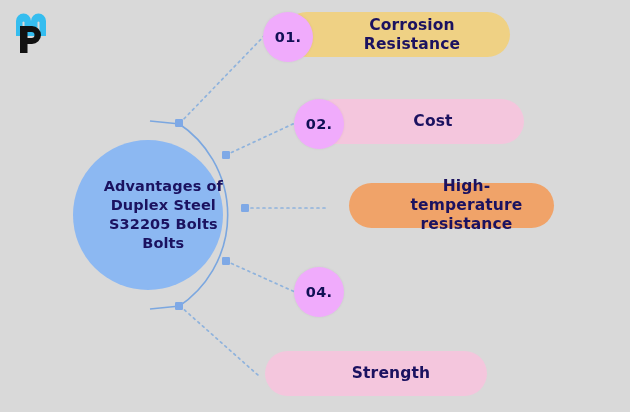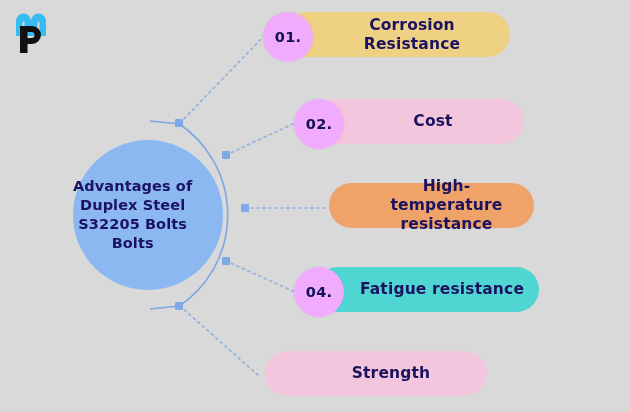--- a/index.html
+++ b/index.html
@@ -14,21 +14,21 @@
   
   .logo{position:absolute;left:12px;top:10px;width:56px;height:46px;}
 
   
   .wires{position:absolute;left:0;top:0;width:630px;height:412px;}
 
   
   .hub{
     position:absolute;left:73px;top:140px;width:150px;height:150px;
     border-radius:50%;background:#8cb8f2;
-    display:flex;align-items:center;justify-content:flex-start;
+    display:flex;align-items:center;justify-content:flex-end;
   }
   .hub-text{
     color:#1b1260;font-weight:bold;font-size:14.5px;line-height:1.32;
     text-align:center;letter-spacing:.1px;
   }
 
   
   .row{position:absolute;height:50px;}
   .pill{
     position:absolute;top:0;height:45px;border-radius:25px;
@@ -43,21 +43,21 @@
     background:#f0abfc;display:flex;align-items:center;justify-content:center;
     box-shadow:0 0 3px rgba(0,0,0,.06);
   }
   .numdot span{color:#101055;font-weight:bold;font-size:14.5px;letter-spacing:.2px;}
 
   
   #row1{left:263px;top:12px;width:250px;}
   #row1 .pill{left:21px;width:226px;background:#efd184;}
   #row2{left:294px;top:99px;width:236px;}
   #row2 .pill{left:18px;width:212px;background:#f4c6dd;}
-  #row3{left:308px;top:183px;width:226px;}
+  #row3{left:328px;top:183px;width:226px;}
   #row3 .pill{left:21px;width:205px;background:#f0a369;}
   #row4{left:294px;top:267px;width:250px;}
   #row4 .pill{left:21px;width:224px;background:#4fd6d2;}
   #row5{left:258px;top:351px;width:250px;}
   #row5 .pill{left:7px;width:222px;background:#f4c6dd;}
 </style>
 </head>
 <body>
 
 <div id="stage">
@@ -127,25 +127,20 @@
   <div class="row" id="row3">
     <div class="pill">
       <div class="pill-label">
         <div>High-temperature</div>
         <div>resistance</div>
       </div>
     </div>
   </div>
 
   <div class="row" id="row4">
-    <div class="pill">
-      <div class="pill-label">
-        <div>Fatigue resistance</div>
-      </div>
-    </div>
     <div class="numdot">
       <span>04.</span>
     </div>
   </div>
 
   <div class="row" id="row5">
     <div class="pill">
       <div class="pill-label">
         <div>Strength</div>
       </div>

